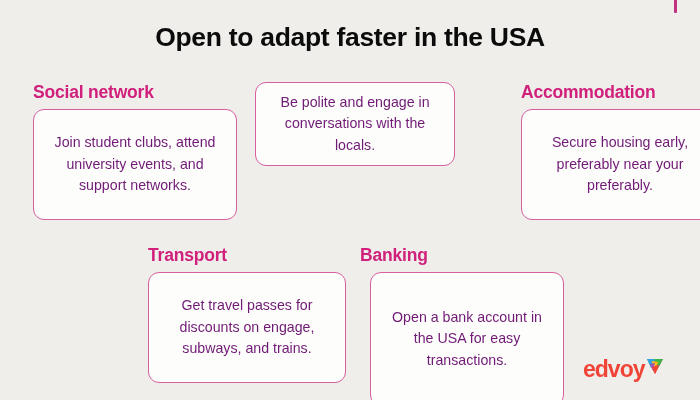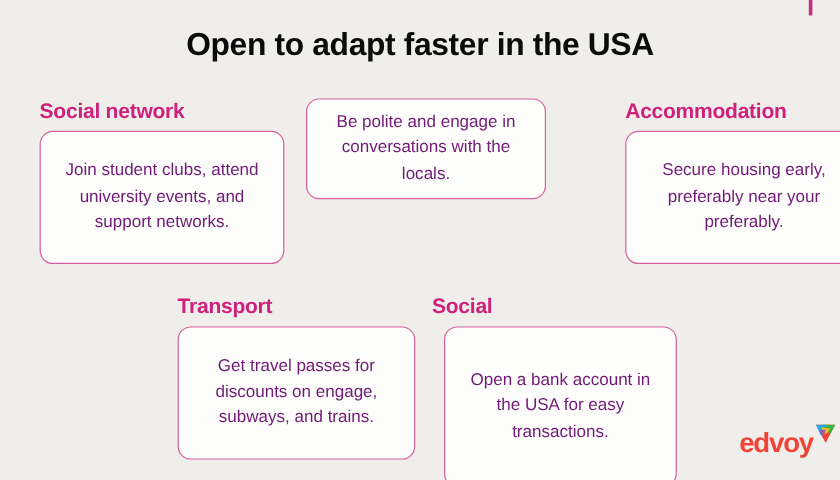--- a/index.html
+++ b/index.html
@@ -80,24 +80,24 @@
 
   
   #group-transport { left: 148px; top: 245px; width: 198px; }
   #group-transport .card-box { height: 111px; }
   #group-banking   { left: 360px; top: 245px; width: 204px; }
   #group-banking   .card-box { height: 134px; margin-left: 10px; }
 
   
   .logo {
     position: absolute;
-    left: 616px;
+    left: 583px;
     top: 352px;
     display: flex;
-    align-items: flex-start;
+    align-items: center;
   }
   .logo-word {
     font-size: 23px;
     font-weight: 700;
     color: #f04438;
     letter-spacing: -1px;
     line-height: 1;
     margin-top: 6px;
   }
   .logo-mark {
@@ -137,21 +137,21 @@
   </div>
 
   <div class="card-group" id="group-transport">
     <div class="card-heading">Transport</div>
     <div class="card-box">
       <div class="card-text">Get travel passes for discounts on engage, subways, and trains.</div>
     </div>
   </div>
 
   <div class="card-group" id="group-banking">
-    <div class="card-heading">Social</div>
+    <div class="card-heading">Banking</div>
     <div class="card-box">
       <div class="card-text">Open a bank account in the USA for easy transactions.</div>
     </div>
   </div>
 
   <div class="logo">
     <span class="logo-word">edvoy</span>
     <svg class="logo-mark" viewBox="0 0 40 40">
       <polygon points="4,4 36,4 20,34" fill="#f04438"></polygon>
       <polygon points="4,4 22,4 12,22" fill="#2aa7df"></polygon>

